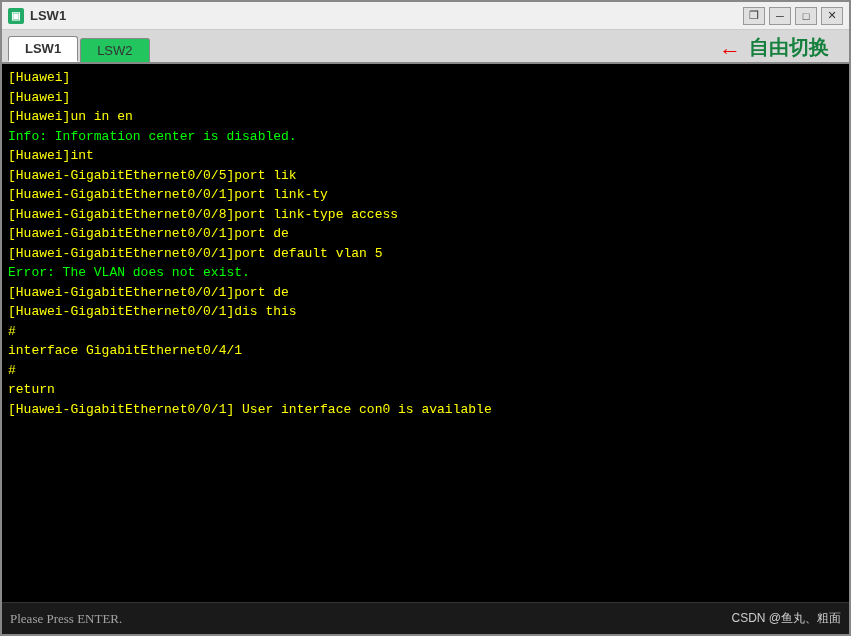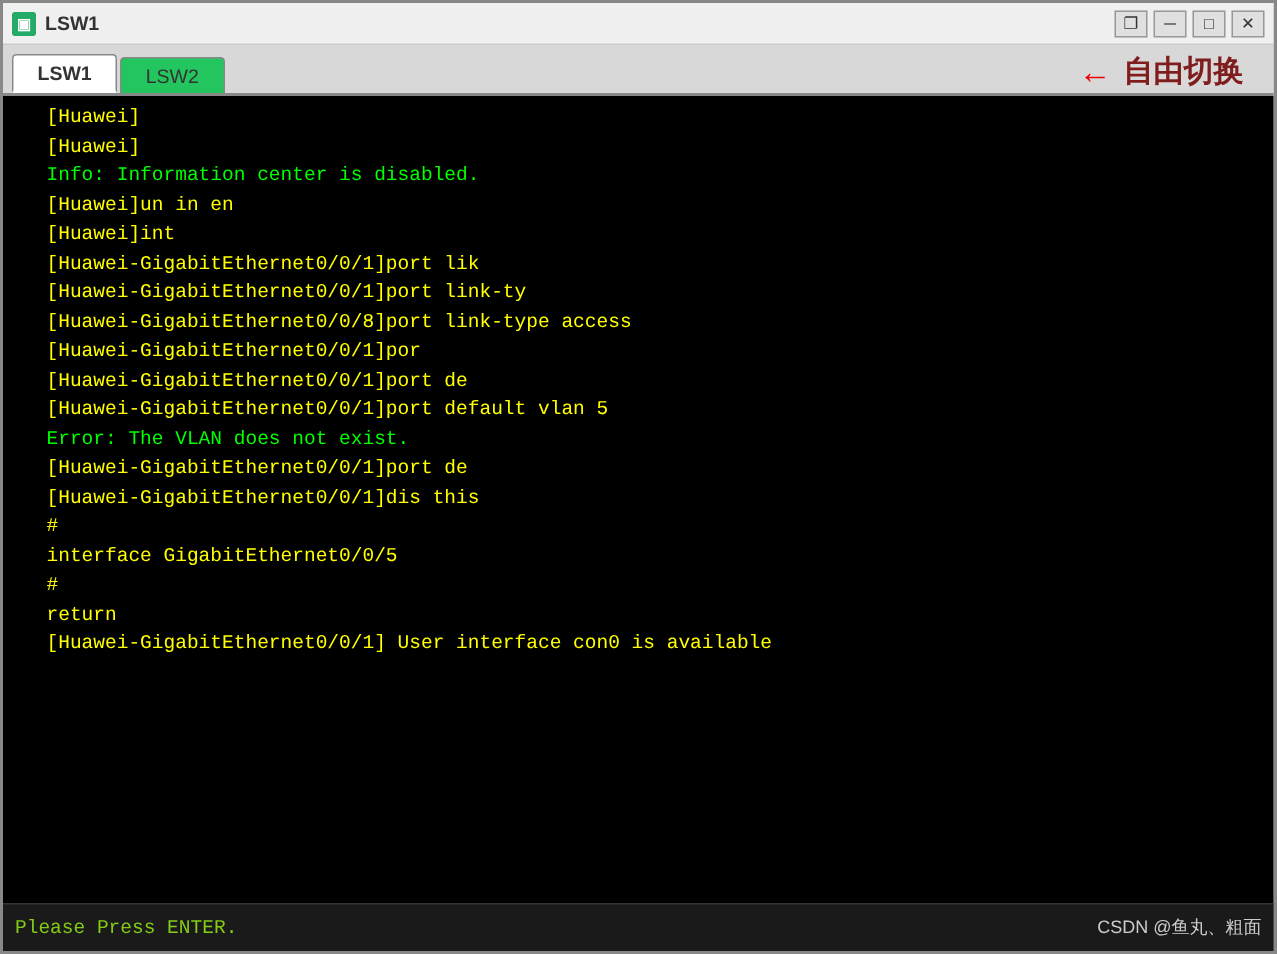--- a/index.html
+++ b/index.html
@@ -109,41 +109,40 @@
     }
 
     .arrow-red {
       color: #e00;
       font-size: 22px;
       font-weight: bold;
       line-height: 1;
     }
 
     .annotation-text {
-      color: #7f1d1d;
+      color: #15803d;
       font-size: 20px;
       font-weight: bold;
     }
 
     .terminal-area {
       flex: 1;
       background: #000;
       display: flex;
       flex-direction: column;
       overflow: hidden;
     }
 
     .terminal-content {
       flex: 1;
       overflow-y: auto;
       padding: 4px 6px;
       font-family: 'Courier New', Courier, monospace;
       font-size: 13px;
       line-height: 1.5;
-      margin-left: 23px;
     }
 
     .terminal-content::-webkit-scrollbar { width: 12px; }
     .terminal-content::-webkit-scrollbar-track { background: #333; }
     .terminal-content::-webkit-scrollbar-thumb { background: #888; }
 
     .line { white-space: pre; }
     .line.yellow { color: #ffff00; }
     .line.green { color: #00ff00; }
 
@@ -151,23 +150,23 @@
       background: #1a1a1a;
       border-top: 1px solid #333;
       padding: 4px 8px;
       display: flex;
       justify-content: space-between;
       align-items: center;
       height: 32px;
     }
 
     .status-left {
-      font-family: Liberation Mono, monospace;
-      font-size: 13px;
-      color: #84cc16;
+      font-family: Liberation Serif, serif;
+      font-size: 13px;
+      color: #a3a3a3;
     }
 
     .status-right {
       font-size: 12px;
       color: #ccc;
     }
   </style>
 </head>
 <body>
 
@@ -194,34 +193,33 @@
     <div class="tab-annotation">
       <span class="arrow-red">←</span>
       <span class="annotation-text">自由切换</span>
     </div>
   </div>
 
   <div class="terminal-area">
     <div class="terminal-content" id="terminal-lines">
     <div class="line yellow">[Huawei]</div>
         <div class="line yellow">[Huawei]</div>
+        <div class="line yellow">[Huawei]un in en</div>
         <div class="line green">Info: Information center is disabled.</div>
-        <div class="line yellow">[Huawei]un in en</div>
         <div class="line yellow">[Huawei]int</div>
-        <div class="line yellow">[Huawei-GigabitEthernet0/0/1]port lik</div>
+        <div class="line yellow">[Huawei-GigabitEthernet0/0/5]port lik</div>
         <div class="line yellow">[Huawei-GigabitEthernet0/0/1]port link-ty</div>
         <div class="line yellow">[Huawei-GigabitEthernet0/0/8]port link-type access</div>
-        <div class="line yellow">[Huawei-GigabitEthernet0/0/1]por</div>
         <div class="line yellow">[Huawei-GigabitEthernet0/0/1]port de</div>
         <div class="line yellow">[Huawei-GigabitEthernet0/0/1]port default vlan 5</div>
         <div class="line green">Error: The VLAN does not exist.</div>
         <div class="line yellow">[Huawei-GigabitEthernet0/0/1]port de</div>
         <div class="line yellow">[Huawei-GigabitEthernet0/0/1]dis this</div>
         <div class="line yellow">#</div>
-        <div class="line yellow">interface GigabitEthernet0/0/5</div>
+        <div class="line yellow">interface GigabitEthernet0/4/1</div>
         <div class="line yellow">#</div>
         <div class="line yellow">return</div>
         <div class="line yellow">[Huawei-GigabitEthernet0/0/1] User interface con0 is available</div>
       </div>
     <div class="terminal-status">
       <span class="status-left">Please Press ENTER.</span>
       <span class="status-right">CSDN @鱼丸、粗面</span>
     </div>
   </div>
 </div>

